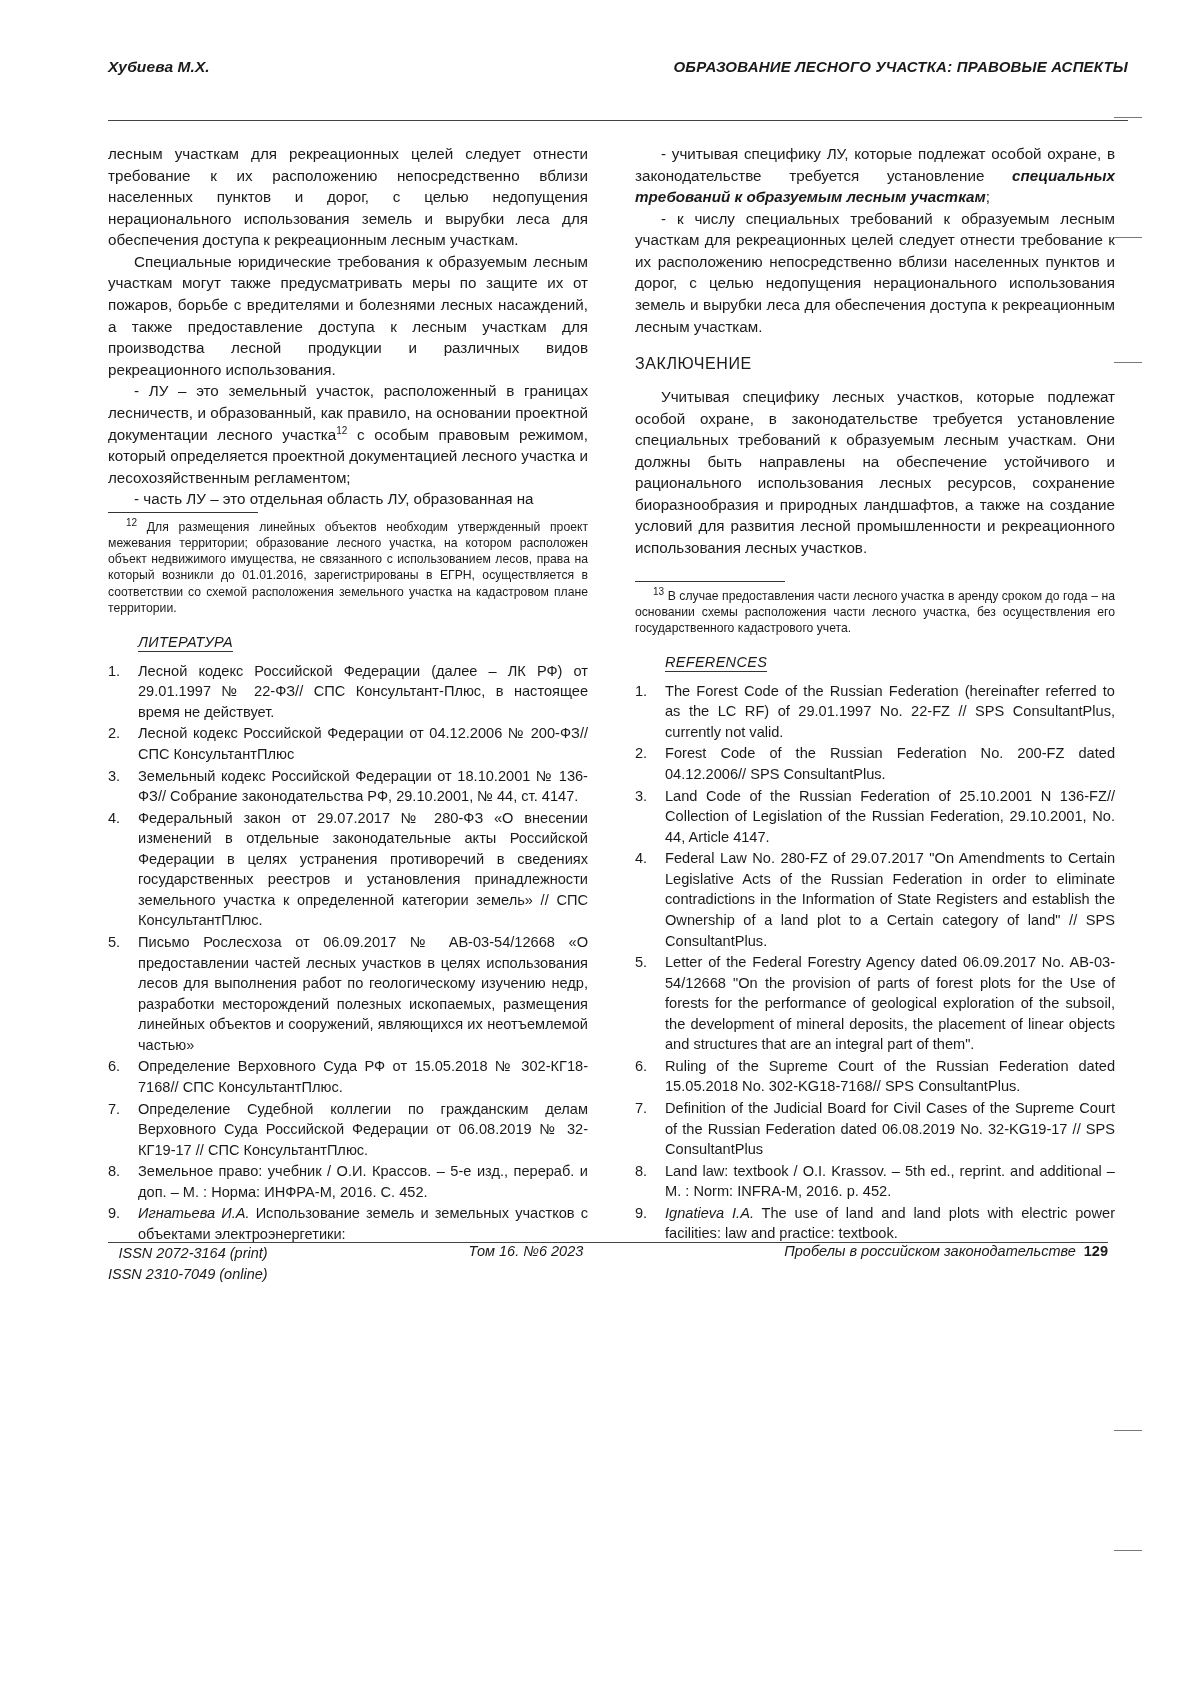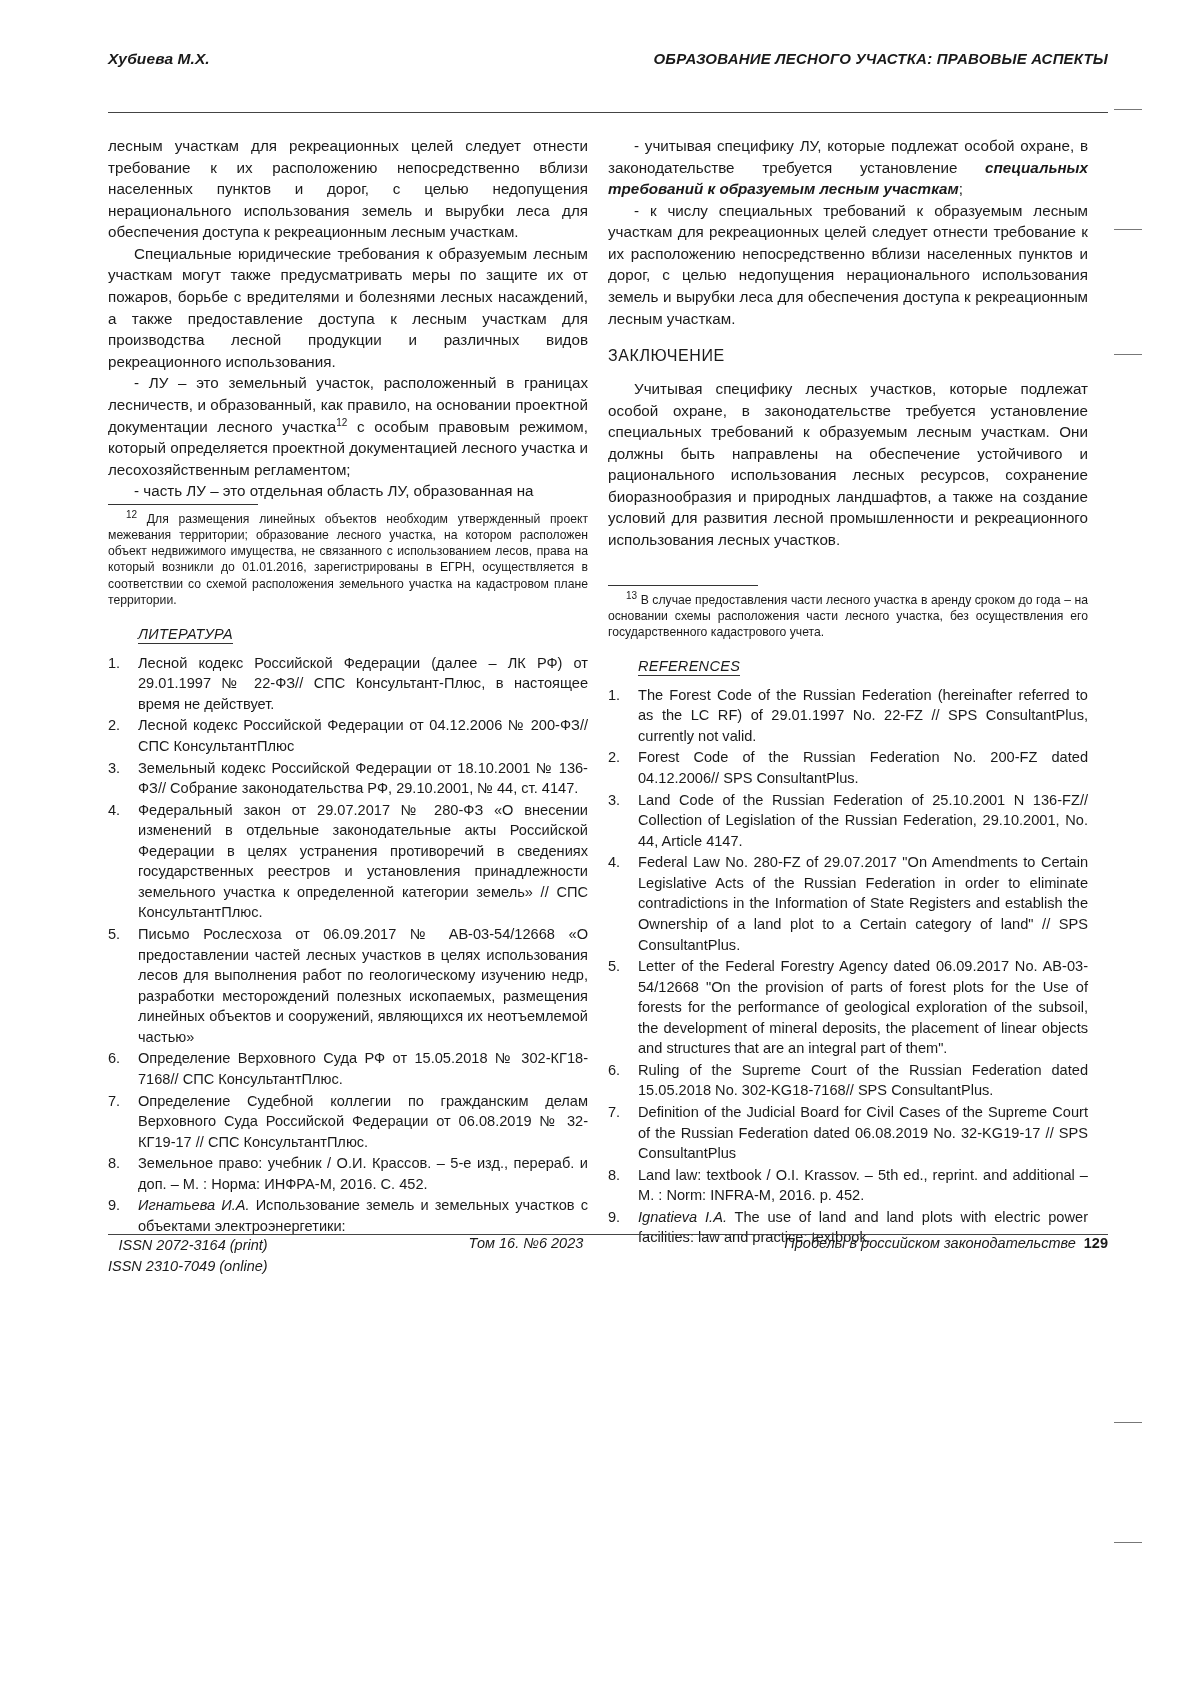--- a/index.html
+++ b/index.html
@@ -10,25 +10,25 @@
   body {
     width: 1200px;
     height: 1697px;
     font-family: "Liberation Sans", sans-serif;
     color: #1a1a1a;
     position: relative;
     overflow: hidden;
   }
   .page {
     position: absolute;
-    left: 0; top: 4px;
+    left: 0; top: 12px;
     width: 1200px;
     height: 1309px;
     box-sizing: border-box;
-    padding: 46px 92px 40px 108px;
+    padding: 46px 72px 40px 108px;
   }
 
   
   .header {
     display: flex;
     justify-content: space-between;
     align-items: baseline;
     font-style: italic;
     font-weight: bold;
     font-size: 15.5px;
@@ -43,21 +43,21 @@
   }
   .header-rule {
     margin-top: 44px;
     border-top: 1px solid #444;
     width: 100%;
   }
 
   
   .columns {
     display: flex;
-    gap: 20px;
+    gap: 47px;
     margin-top: 22px;
   }
   .col {
     width: 480px;
     font-size: 15.2px;
     line-height: 1.42;
     text-align: justify;
     hyphens: auto;
   }
   .col p {
@@ -229,21 +229,21 @@
 
 
       <p><span>- учитывая специфику ЛУ, которые подлежат особой охране, в законодательстве требуется установление </span><span class="bold-italic">специальных требований к образуемым лесным участкам</span><span>;</span></p>
 
       <p>- к числу специальных требований к образуемым лесным участкам для рекреационных целей следует отнести требование к их расположению непосредственно вблизи населенных пунктов и дорог, с целью недопущения нерационального использования земель и вырубки леса для обеспечения доступа к рекреационным лесным участкам.</p>
 
       <h2 class="section">ЗАКЛЮЧЕНИЕ</h2>
 
       <p>Учитывая специфику лесных участков, которые подлежат особой охране, в законодательстве требуется установление специальных требований к образуемым лесным участкам. Они должны быть направлены на обеспечение устойчивого и рационального использования лесных ресурсов, сохранение биоразнообразия и природных ландшафтов, а также на создание условий для развития лесной промышленности и рекреационного использования лесных участков.</p>
 
-      <div class="footnote" style="margin-top:34px;">
+      <div class="footnote" style="margin-top:22px;">
         <div class="fn-rule"></div>
         <p><sup>13</sup><span> В случае предоставления части лесного участка в аренду сроком до года – на основании схемы расположения части лесного участка, без осуществления его государственного кадастрового учета.</span></p>
       </div>
 
       <div class="ref-title"><span>REFERENCES</span></div>
 
       <ol class="reflist">
         <li>
             <span class="num">1.</span>
             <span class="txt">The Forest Code of the Russian Federation (hereinafter referred to as the LC RF) of 29.01.1997 No. 22-FZ // SPS ConsultantPlus, currently not valid.</span>

